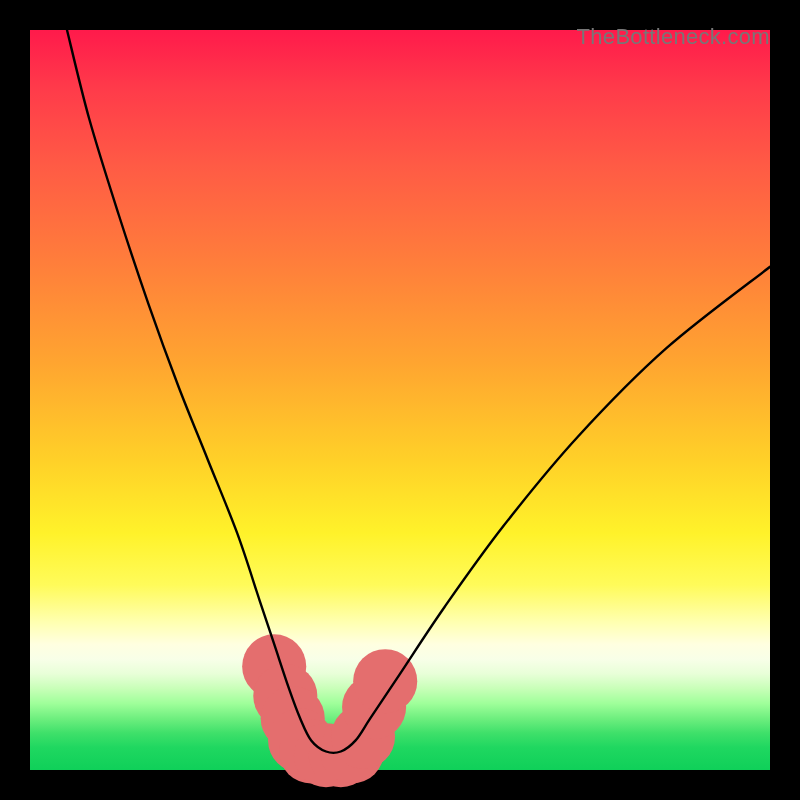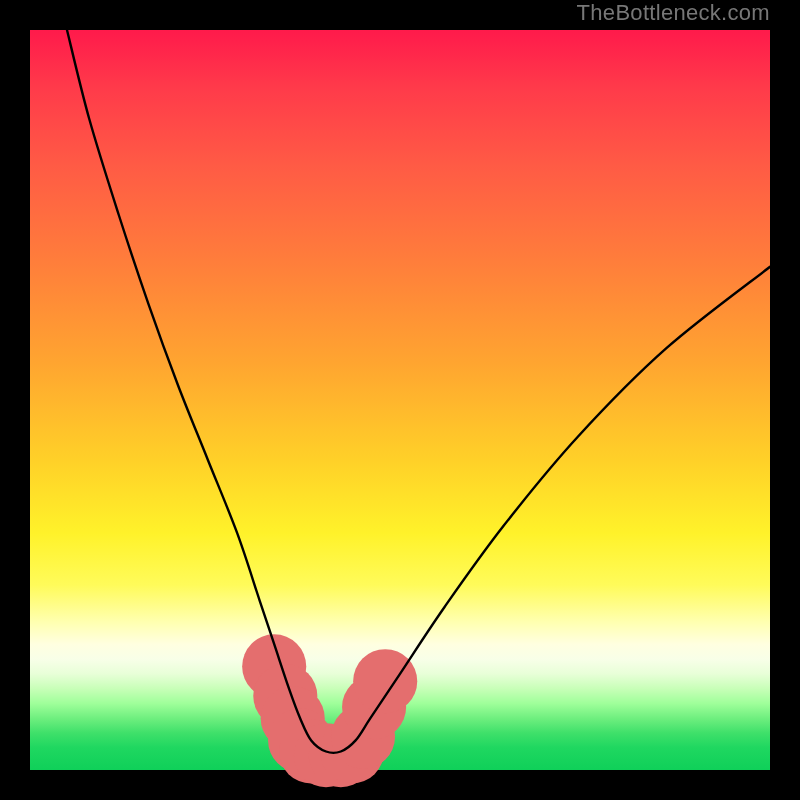--- a/index.html
+++ b/index.html
@@ -34,21 +34,21 @@
       #c8ffb8 89%,
       #9fff9a 91%,
       #6fef7f 93%,
       #3fe06a 95%,
       #1fd760 97%,
       #0fd059 100%
     );
   }
   .watermark {
     position: absolute;
-    top: 0;
+    top: 24px;
     right: 30px;
     font-family: Arial, Helvetica, sans-serif;
     font-size: 22px;
     color: #777;
     letter-spacing: 0.3px;
     user-select: none;
   }
   svg.curve {
     position: absolute;
     top: 30px;

